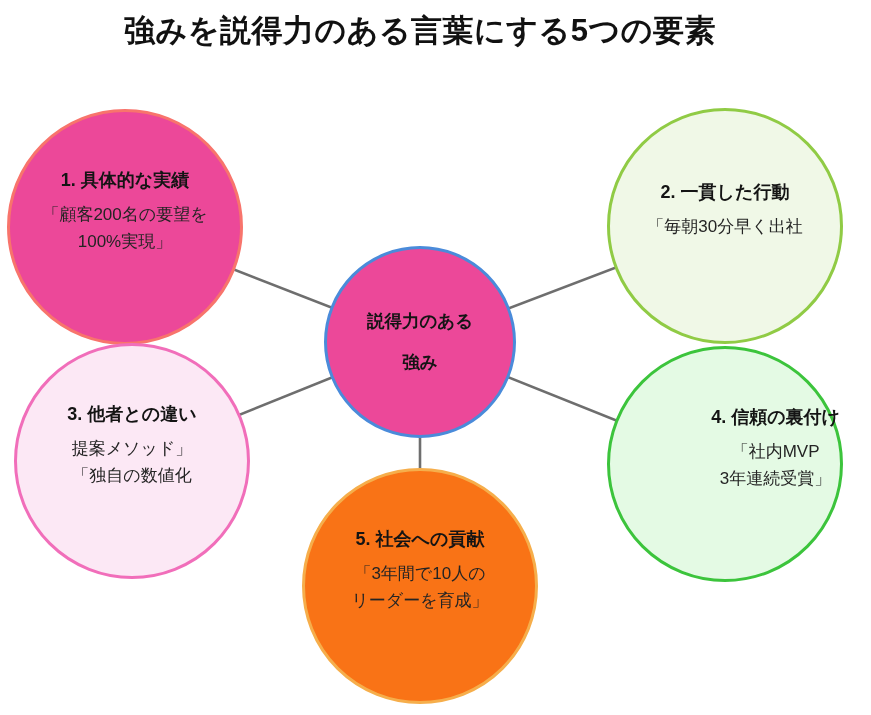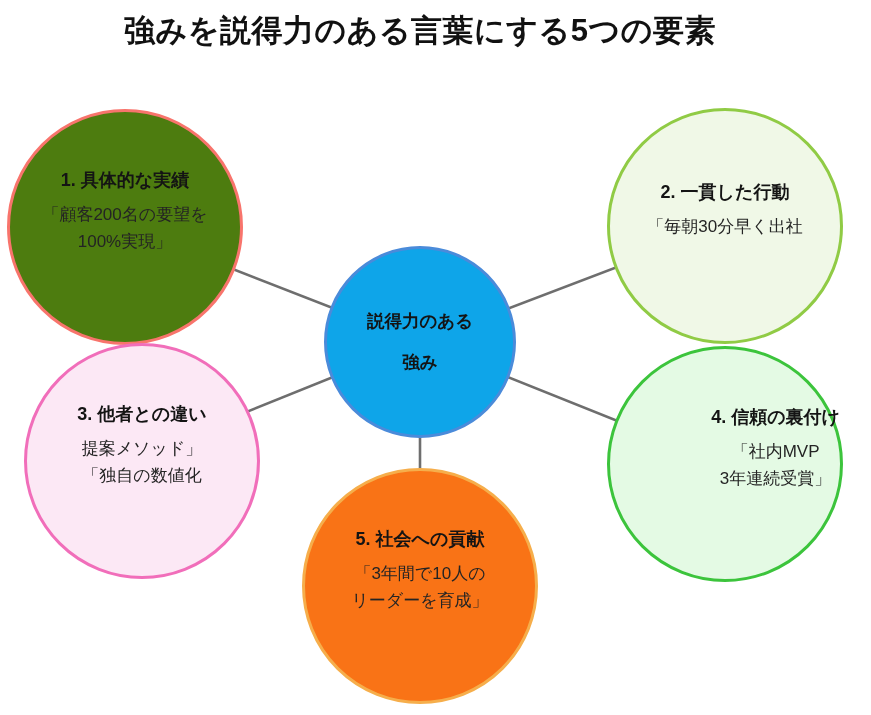--- a/index.html
+++ b/index.html
@@ -38,21 +38,21 @@
     border-radius: 50%;
     border: 3px solid #999;
     display: flex;
     align-items: center;
     justify-content: center;
     text-align: center;
   }
   .sat { width: 236px; height: 236px; }
   .c1 { left: 7px;   top: 109px; }
   .c2 { left: 607px; top: 108px; }
-  .c3 { left: 24px;   top: 343px; }
+  .c3 { left: 14px;   top: 343px; }
   .c4 { left: 607px; top: 346px; justify-content: flex-end; }
   .c5 { left: 302px; top: 468px; }
   .sat .inner { transform: translateY(-16px); }
   .node-title {
     font-size: 18px;
     font-weight: bold;
     line-height: 24px;
     margin-bottom: 9px;
     color: #141414;
   }
@@ -83,21 +83,21 @@
   <div class="title">強みを説得力のある言葉にする5つの要素</div>
 
   <svg class="connectors" width="871" height="715" viewBox="0 0 871 715">
     <line x1="420" y1="342" x2="125" y2="227" style="stroke: rgb(110, 110, 110);"></line>
     <line x1="420" y1="342" x2="725" y2="226" style="stroke: rgb(110, 110, 110);"></line>
     <line x1="420" y1="342" x2="125" y2="461" style="stroke: rgb(110, 110, 110);"></line>
     <line x1="420" y1="342" x2="725" y2="464" style="stroke: rgb(110, 110, 110);"></line>
     <line x1="420" y1="342" x2="420" y2="586" style="stroke: rgb(110, 110, 110);"></line>
   </svg>
 
-  <div class="node sat c1" style="border-color: rgb(248, 116, 108); background: #4d7c0f;">
+  <div class="node sat c1" style="border-color: rgb(248, 116, 108); background: #ec4899;">
     <div class="inner">
       <div class="node-title">1. 具体的な実績</div>
       <div class="node-body">
         <div>「顧客200名の要望を</div>
         <div>100%実現」</div>
       </div>
     </div>
   </div>
 
   <div class="node sat c2" style="border-color: rgb(144, 203, 69); background: rgb(240, 248, 231);">
@@ -132,18 +132,18 @@
   <div class="node sat c5" style="border-color: rgb(246, 174, 75); background: #f97316;">
     <div class="inner">
       <div class="node-title">5. 社会への貢献</div>
       <div class="node-body">
         <div>「3年間で10人の</div>
         <div>リーダーを育成」</div>
       </div>
     </div>
   </div>
 
-  <div class="node center-node" style="border-color: rgb(74, 139, 218); background: #0ea5e9;">
+  <div class="node center-node" style="border-color: rgb(74, 139, 218); background: #ec4899;">
     <div class="center-line">説得力のある</div>
     <div class="center-line">強み</div>
   </div>
 
 </div>
 
 </body></html>

